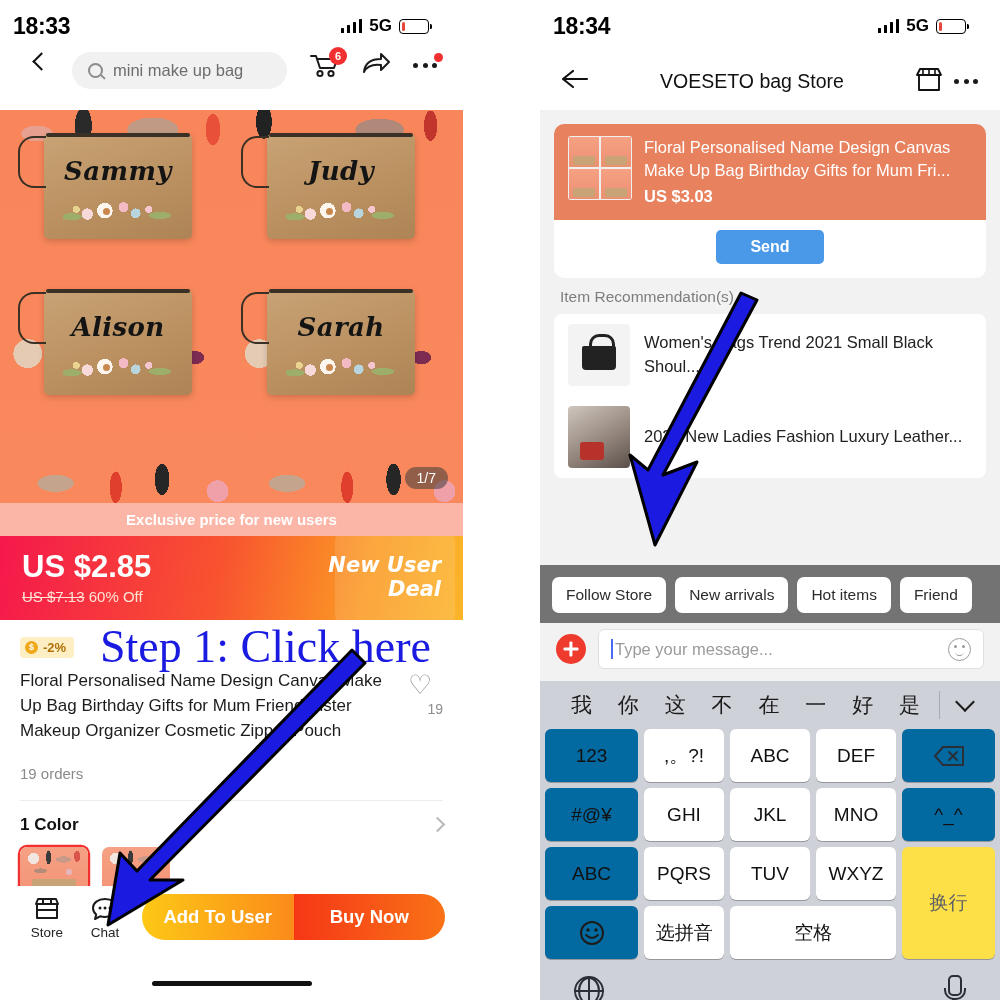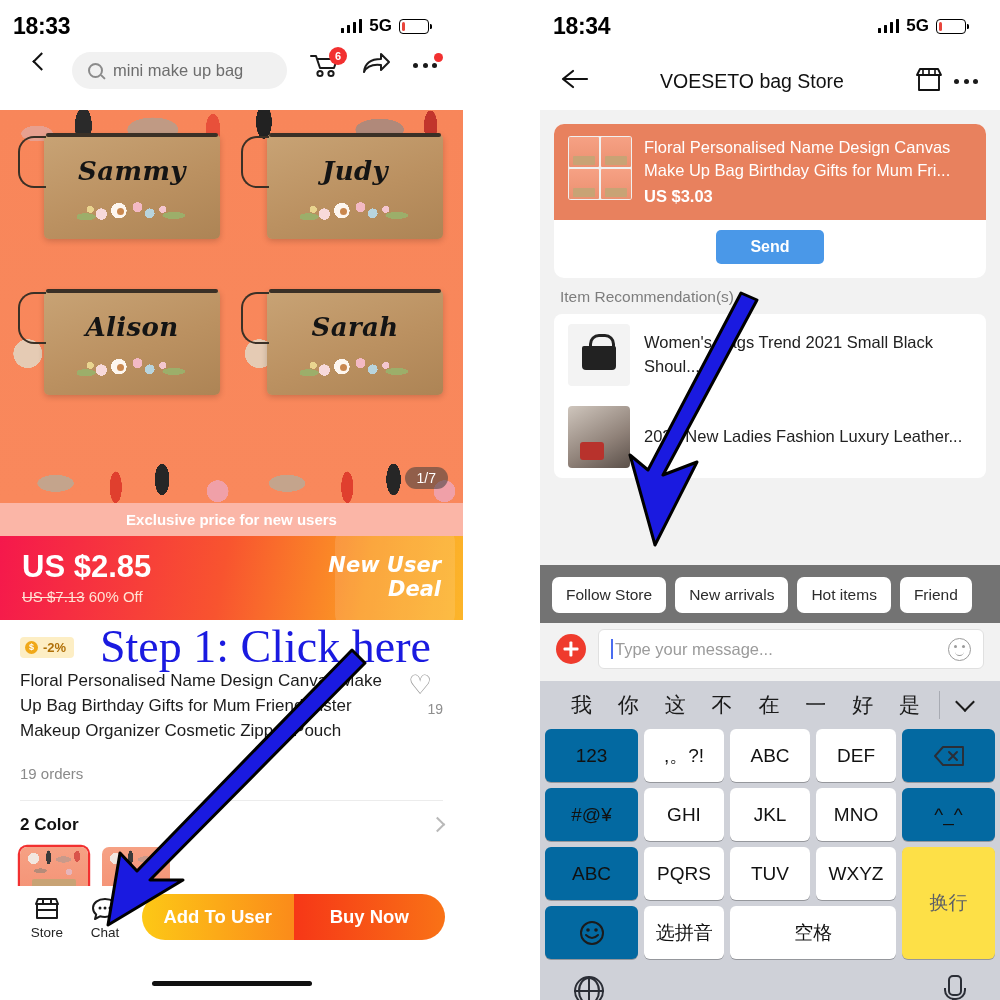--- a/index.html
+++ b/index.html
@@ -79,21 +79,21 @@
       radial-gradient(ellipse 16px 11px at 91% 63%, #7e2b52 0 60%, transparent 61%),
       radial-gradient(ellipse 30px 14px at 12% 95%, #c4a48c 0 60%, transparent 61%),
       radial-gradient(ellipse 10px 26px at 25% 96%, #e03f2e 0 60%, transparent 61%),
       radial-gradient(ellipse 12px 26px at 35% 94%, #262626 0 60%, transparent 61%),
       radial-gradient(ellipse 18px 18px at 47% 97%, #f0a0a8 0 60%, transparent 61%),
       radial-gradient(ellipse 30px 14px at 62% 95%, #c4a48c 0 60%, transparent 61%),
       radial-gradient(ellipse 10px 26px at 75% 96%, #e03f2e 0 60%, transparent 61%),
       radial-gradient(ellipse 12px 26px at 85% 94%, #262626 0 60%, transparent 61%),
       radial-gradient(ellipse 18px 18px at 96% 97%, #f0a0a8 0 60%, transparent 61%);
   }
-  .bag { position:absolute; width:176px; height:105px; border-radius:5px;
+  .bag { position:absolute; width:148px; height:105px; border-radius:5px;
     background:linear-gradient(160deg,#c8a375,#bb9161 55%,#ad8455);
     box-shadow:0 2px 6px rgba(0,0,0,.18); }
   .bag::before { content:""; position:absolute; top:-1px; left:2px; right:2px;
     height:4px; background:#3a3026; border-radius:2px; }
   .bag .strap { position:absolute; left:-26px; top:2px; width:28px; height:52px;
     border:2.5px solid #3a3026; border-right:none;
     border-radius:16px 0 0 16px; }
   .bag .nm { position:absolute; top:22px; left:0; right:0; text-align:center;
     font-family:"DejaVu Serif", serif; font-style:italic; font-weight:bold;
     font-size:26px; color:#141414; letter-spacing:.4px; }
@@ -400,21 +400,21 @@
           <div class="fav-count">19</div>
         </div>
       </div>
       <div class="orders">19 orders</div>
     </div>
 
     <div class="divider"></div>
 
     <div class="colorsec">
       <div class="color-head">
-        <div class="color-title">2 Color</div>
+        <div class="color-title">1 Color</div>
         <div class="arrow-r"></div>
       </div>
       <div class="swatches">
         <div class="sw selected">
           <div class="clutter"></div>
           <div class="mini-bag"></div>
           <div class="mini-nm">Julia</div>
         </div>
         <div class="sw">
           <div class="clutter"></div>

